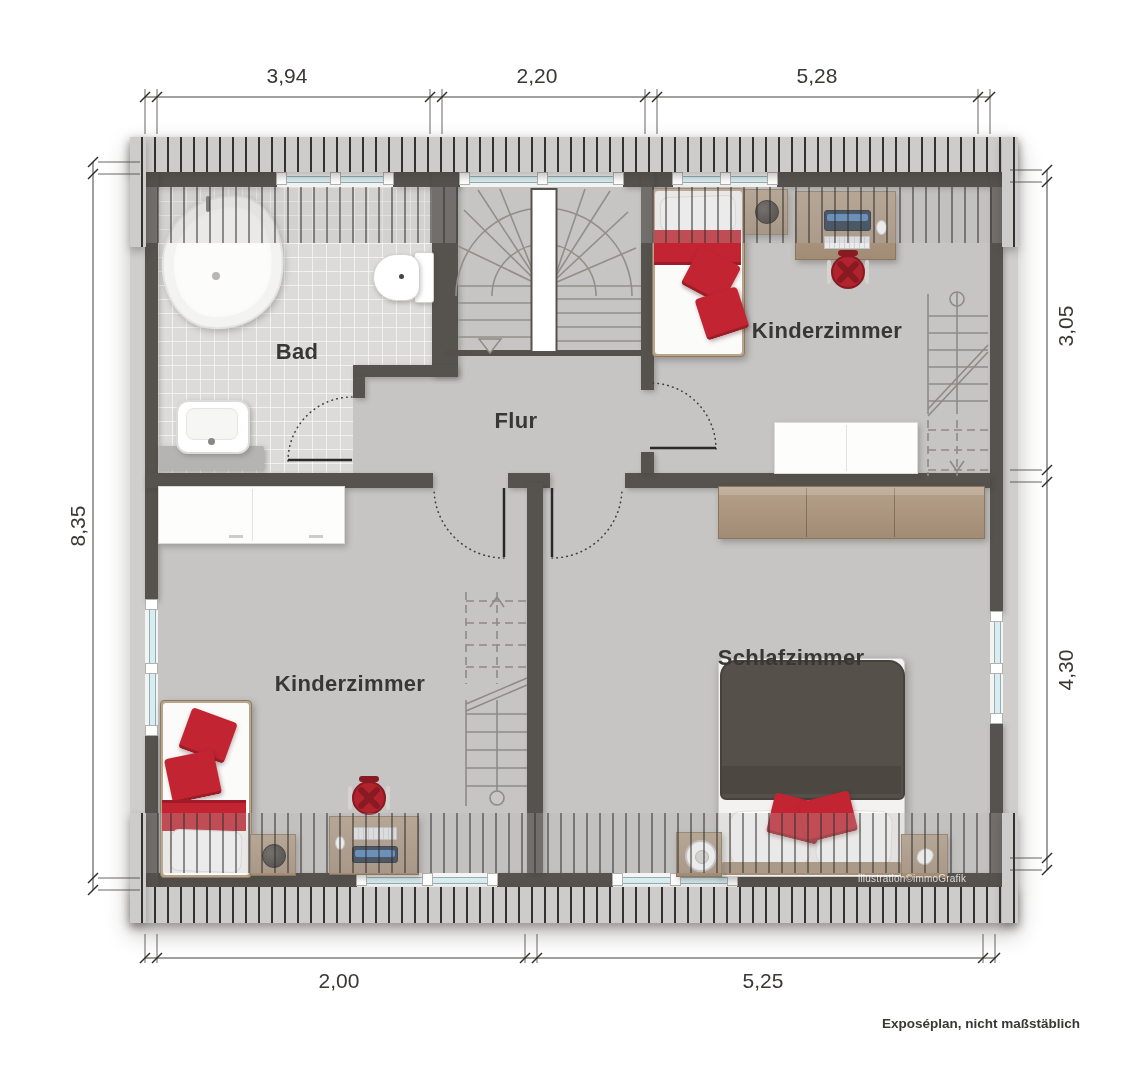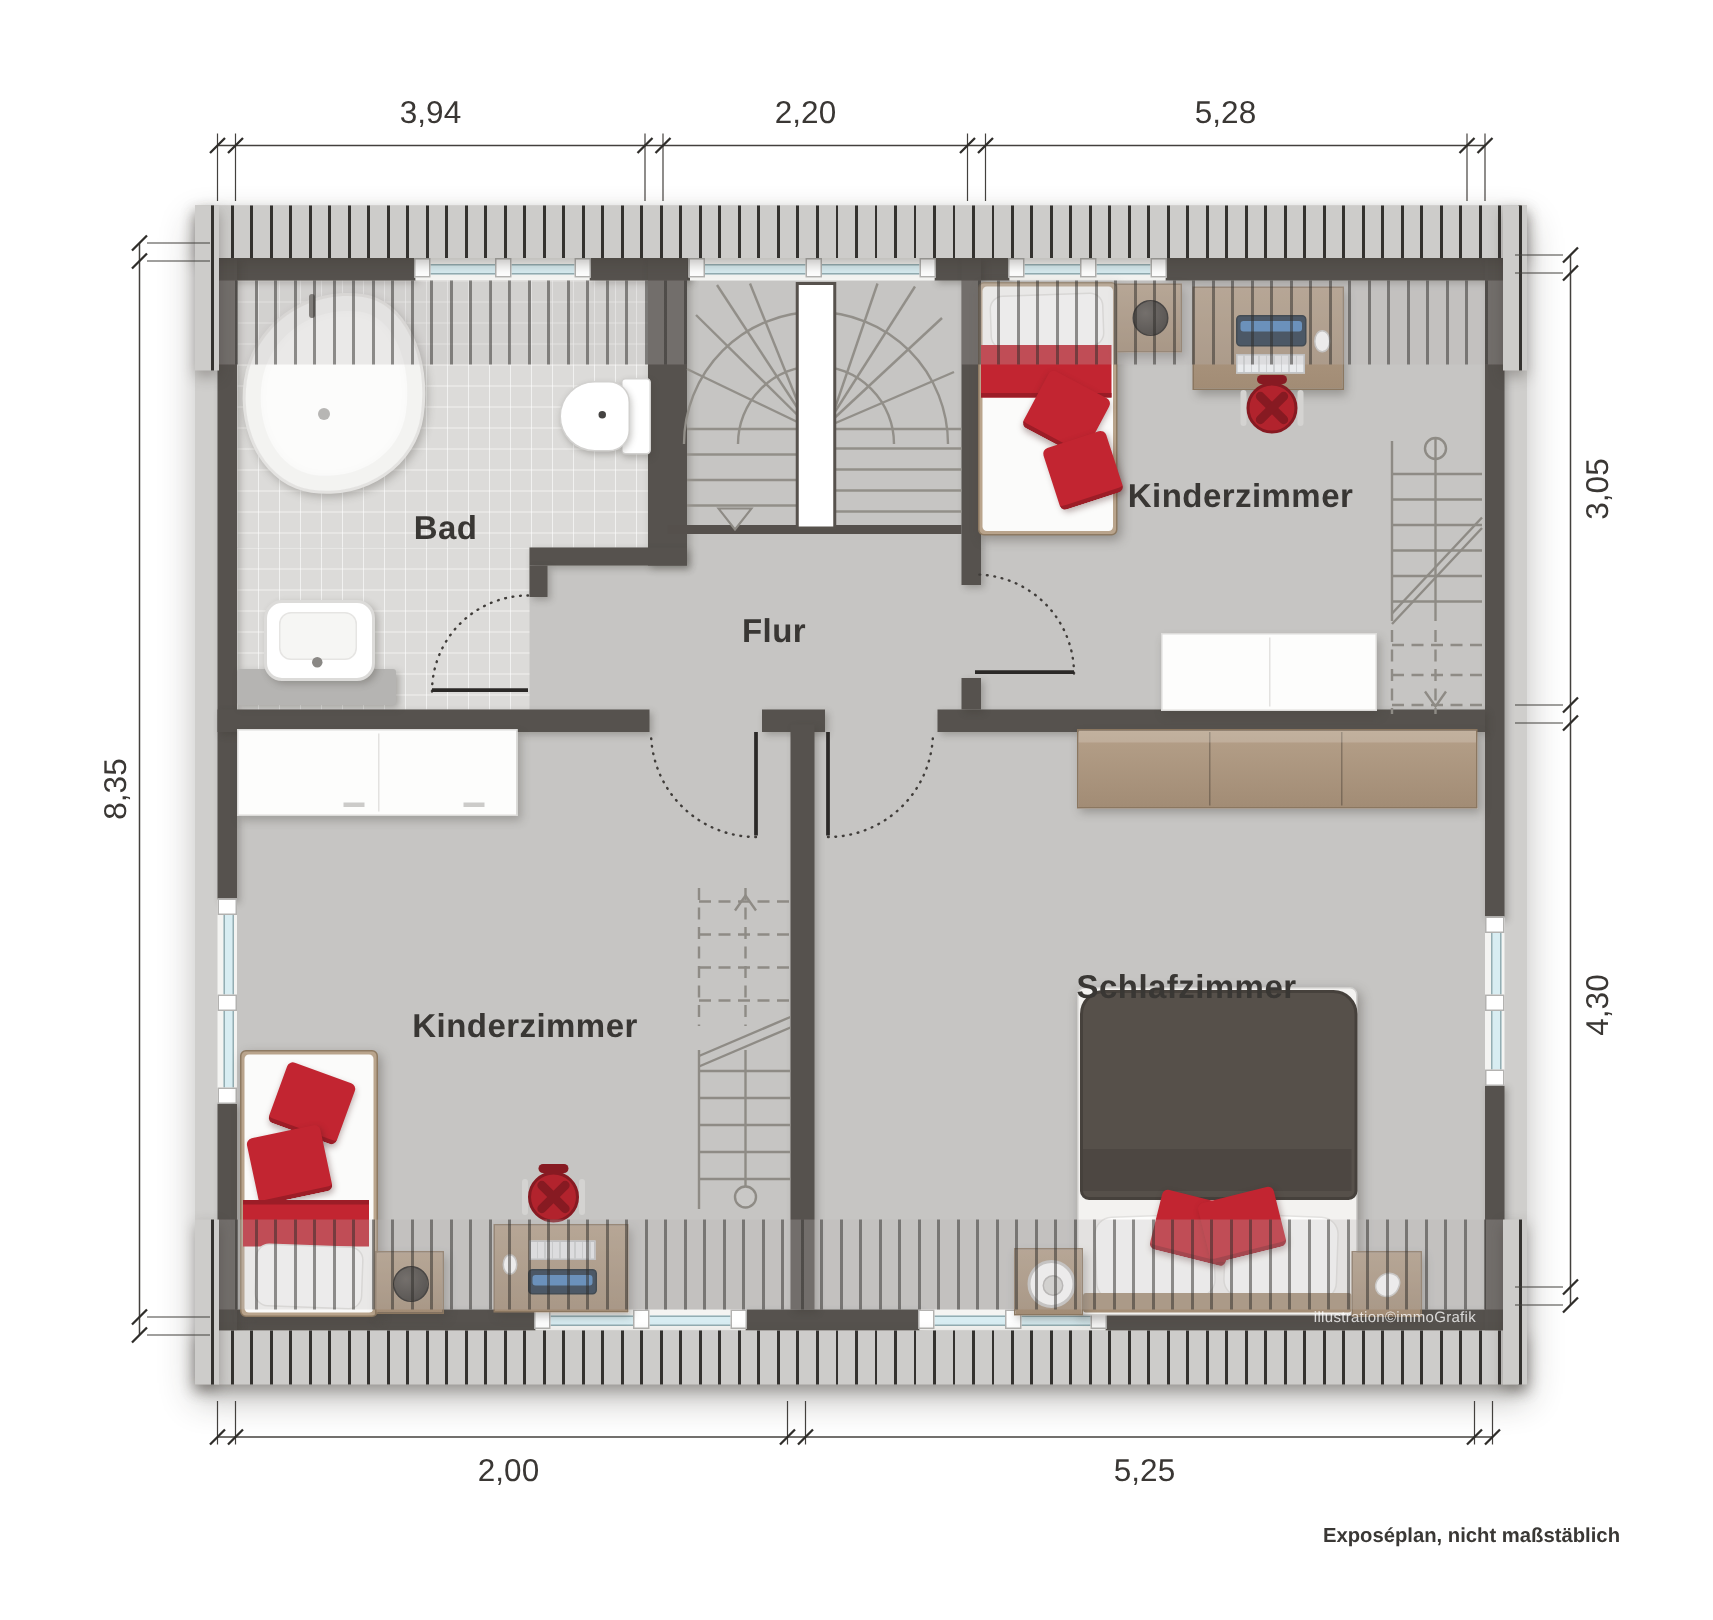--- a/index.html
+++ b/index.html
@@ -48,21 +48,21 @@
   .keyb{position:absolute;background:#e9ebed;border:1px solid #c2c4c6;
         background-image:repeating-linear-gradient(90deg,transparent 0 4px,#cfd1d3 4px 5px);}
   
   .room-label{position:absolute;transform:translate(-50%,-50%);color:#393734;font-size:22px;
         font-weight:600;letter-spacing:.3px;white-space:nowrap;}
   .dim{position:absolute;transform:translate(-50%,-50%);color:#3a3734;font-size:21px;font-weight:500;
         white-space:nowrap;}
   .dim.rot{transform:translate(-50%,-50%) rotate(-90deg);}
   .footer-note{position:absolute;left:820px;top:1016px;width:260px;text-align:right;color:#3a3835;
         font-size:13.5px;font-weight:600;}
-  .watermark{position:absolute;left:858px;top:873px;width:126px;text-align:right;
+  .watermark{position:absolute;left:858px;top:873px;width:126px;text-align:left;
         color:rgba(255,255,255,.78);font-size:10px;letter-spacing:.2px;}
   svg{position:absolute;left:0;top:0;pointer-events:none;}
 </style>
 </head>
 <body>
 
 <div id="stage">
 
   <div class="abs" style="left:130px;top:137px;width:888px;height:786px;background:#cfcecc;box-shadow:0 10px 22px rgba(40,35,30,.30);"></div>
 

